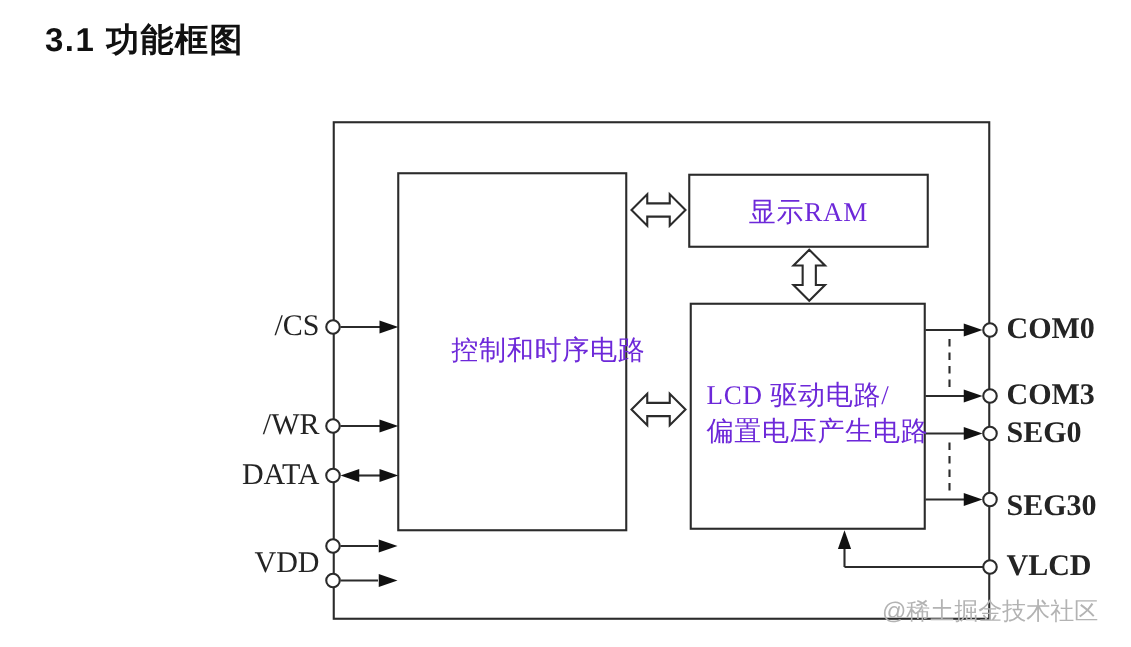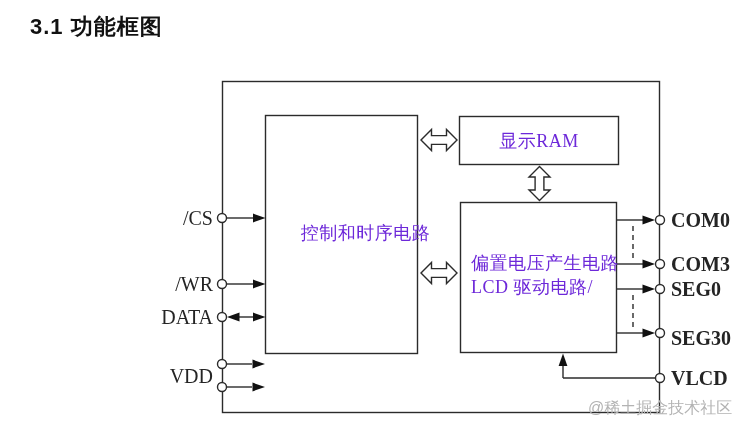--- a/index.html
+++ b/index.html
@@ -160,22 +160,22 @@
       <circle cx="660" cy="264" r="4.5"></circle>
       <circle cx="660" cy="289" r="4.5"></circle>
       <circle cx="660" cy="333" r="4.5"></circle>
       <circle cx="660" cy="378" r="4.5"></circle>
     </g>
   </svg>
 
   <div class="block-label label-control">控制和时序电路</div>
   <div class="block-label label-ram">显示RAM</div>
   <div class="block-label label-lcd">
+    <div>LCD 驱动电路/</div>
     <div>偏置电压产生电路</div>
-    <div>LCD 驱动电路/</div>
   </div>
 
   <div class="pin-label pin-left" style="top:218px">/CS</div>
   <div class="pin-label pin-left" style="top:317px">DATA</div>
   <div class="pin-label pin-left" style="top:284px">/WR</div>
   <div class="pin-label pin-left" style="top:376px">VDD</div>
 
   <div class="pin-label pin-right" style="top:220px">COM0</div>
   <div class="pin-label pin-right" style="top:264px">COM3</div>
   <div class="pin-label pin-right" style="top:289px">SEG0</div>

